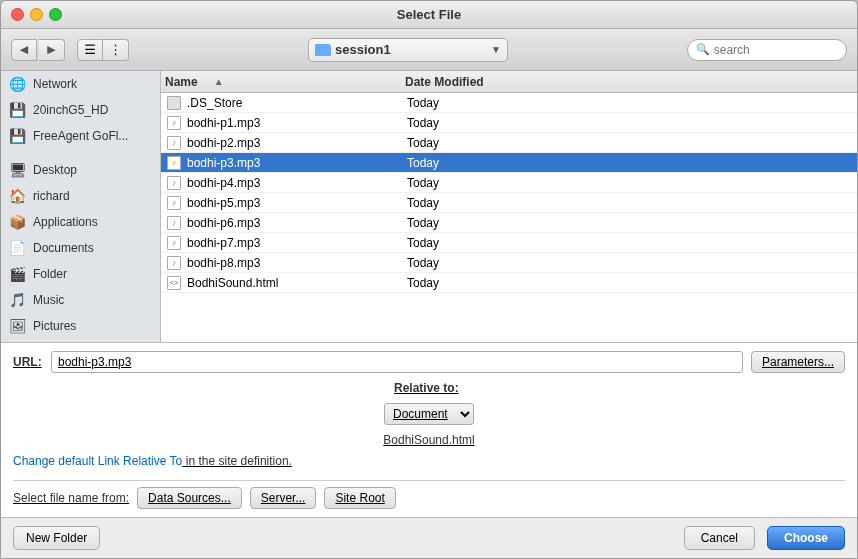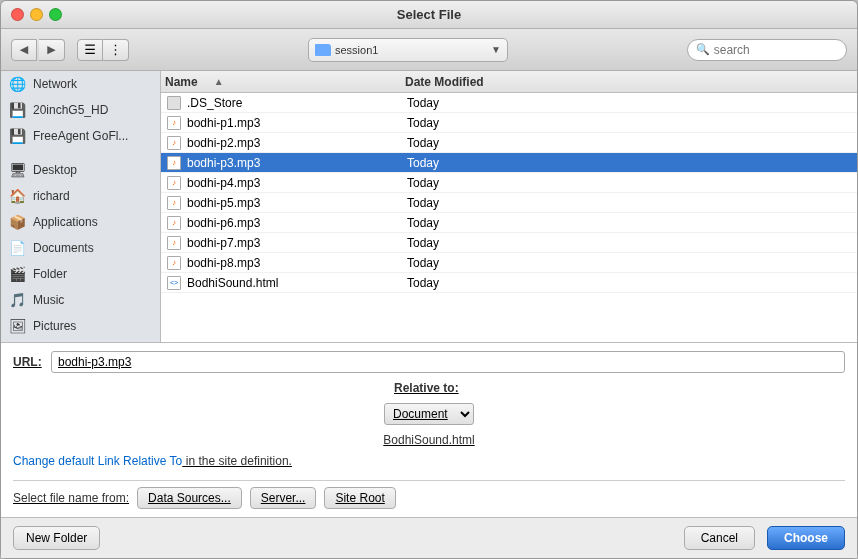--- a/index.html
+++ b/index.html
@@ -136,22 +136,23 @@
     .location-folder-icon {
       width: 16px;
       height: 12px;
       background: #6aabff;
       border-radius: 1px 3px 1px 1px;
       position: relative;
     }
 
     .location-dropdown-text {
       flex: 1;
-      font-size: 11px;
-      color: #333;
+      font-size: 13px;
+      color: #333;
+      font-weight: bold;
     }
 
     .dropdown-arrow {
       font-size: 10px;
       color: #555;
     }
 
     .search-box {
       height: 22px;
       width: 160px;
@@ -649,20 +650,21 @@
       <div class="file-date">Today</div>
     </div>
         </div>
     </div>
   </div>
 
   <div class="bottom-panel">
     <div class="url-row">
       <span class="url-label">URL:</span>
       <input class="url-input" id="url-input" type="text" value="bodhi-p3.mp3" style="">
+      <button class="params-btn">Parameters...</button>
     </div>
     <div class="relative-row">
       <span class="relative-label">Relative to:</span>
       <select class="relative-select">
         <option>Document</option>
         <option>Site Root</option>
       </select>
       <span class="relative-path">BodhiSound.html</span>
     </div>
     <div>

